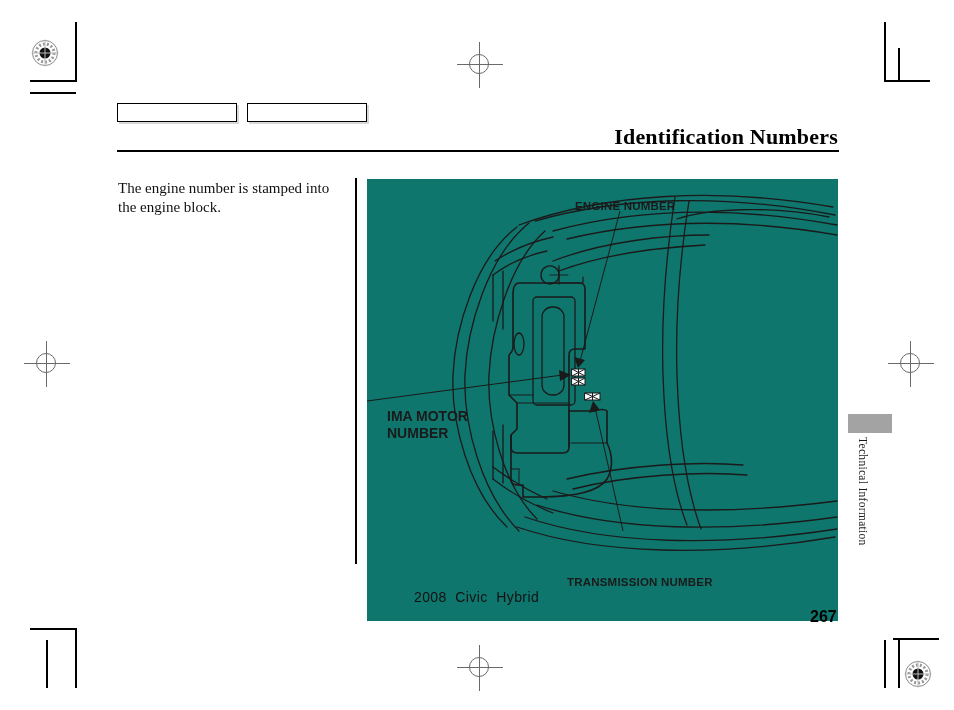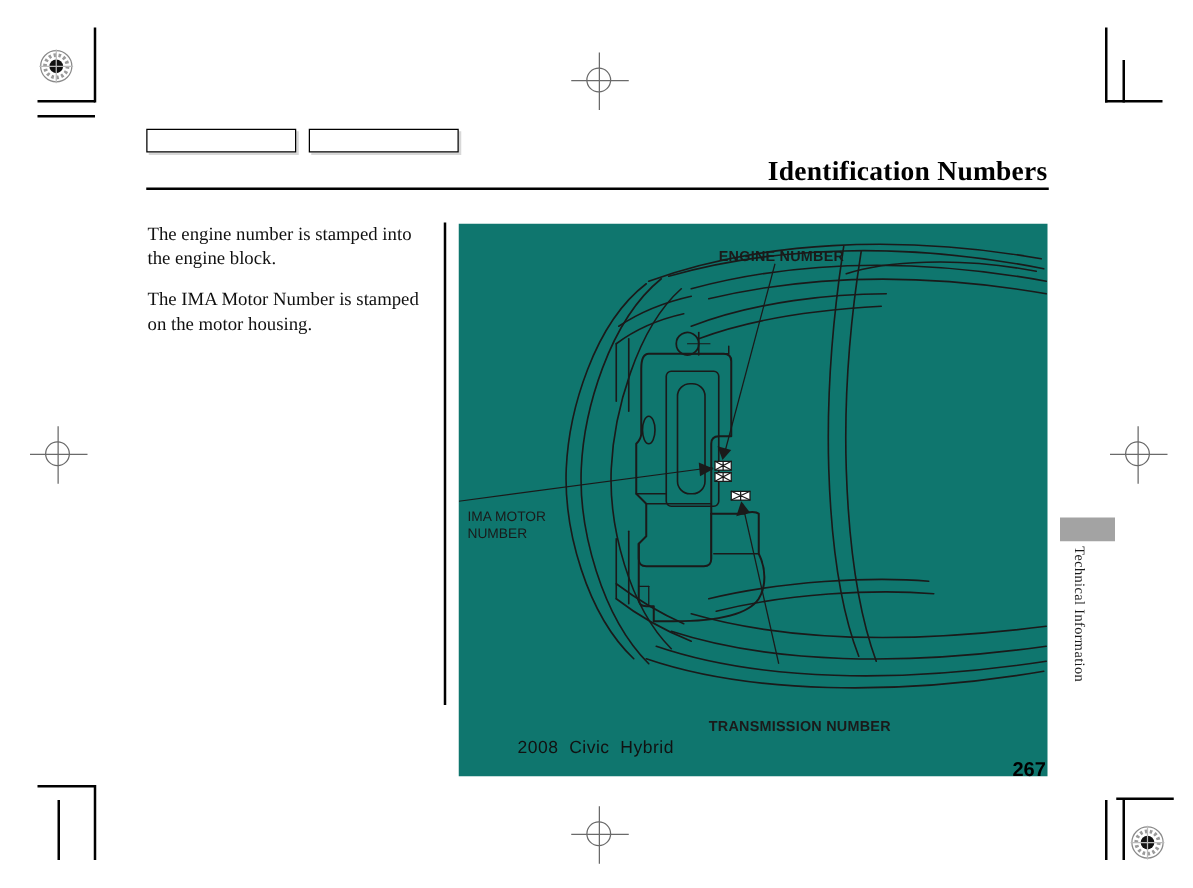--- a/index.html
+++ b/index.html
@@ -120,25 +120,25 @@
     font-size: 11.5px;
     letter-spacing: 0.2px;
     color: #1a1a1a;
     line-height: 1.22;
     white-space: pre;
   }
   #callout-engine   { left: 208px; top: 20px; }
   #callout-trans    { left: 200px; top: 356px; margin-top: 40px; }
   #callout-ima {
     position: absolute;
-    left: 7px;
+    left: 20px;
     top: 229px;
     font-family: "Liberation Sans", sans-serif;
-    font-weight: normal;
-    font-size: 11px;
+    font-weight: bold;
+    font-size: 14px;
     line-height: 1.22;
     color: #1a1a1a;
     white-space: pre;
   }
 
   
   .thumb-block {
     position: absolute;
     left: 848px;
     top: 414px;
@@ -242,21 +242,20 @@
   </div>
 
   <div class="tab-box" style="left:117px; top:103px; width:120px; height:19px;"></div>
   <div class="tab-box" style="left:247px; top:103px; width:120px; height:19px;"></div>
 
   <div class="page-title">Identification Numbers</div>
   <div class="title-rule"></div>
 
   <div class="body-col">
     <p>The engine number is stamped into the engine block.</p>
-    <p>The IMA Motor Number is stamped on the motor housing.</p>
   </div>
   <div class="col-divider"></div>
 
   <div class="figure">
     <svg width="471" height="386" viewBox="0 0 471 386" aria-hidden="true">
       <g fill="none" stroke="#1a1a1a" stroke-width="1.3" stroke-linecap="round" stroke-linejoin="round">
 
         <path d="M150 48 C 108 80, 88 150, 86 196 C 84 244, 102 312, 140 348"></path>
         <path d="M162 44 C 120 78, 100 150, 98 196 C 96 244, 114 314, 152 352"></path>
 

